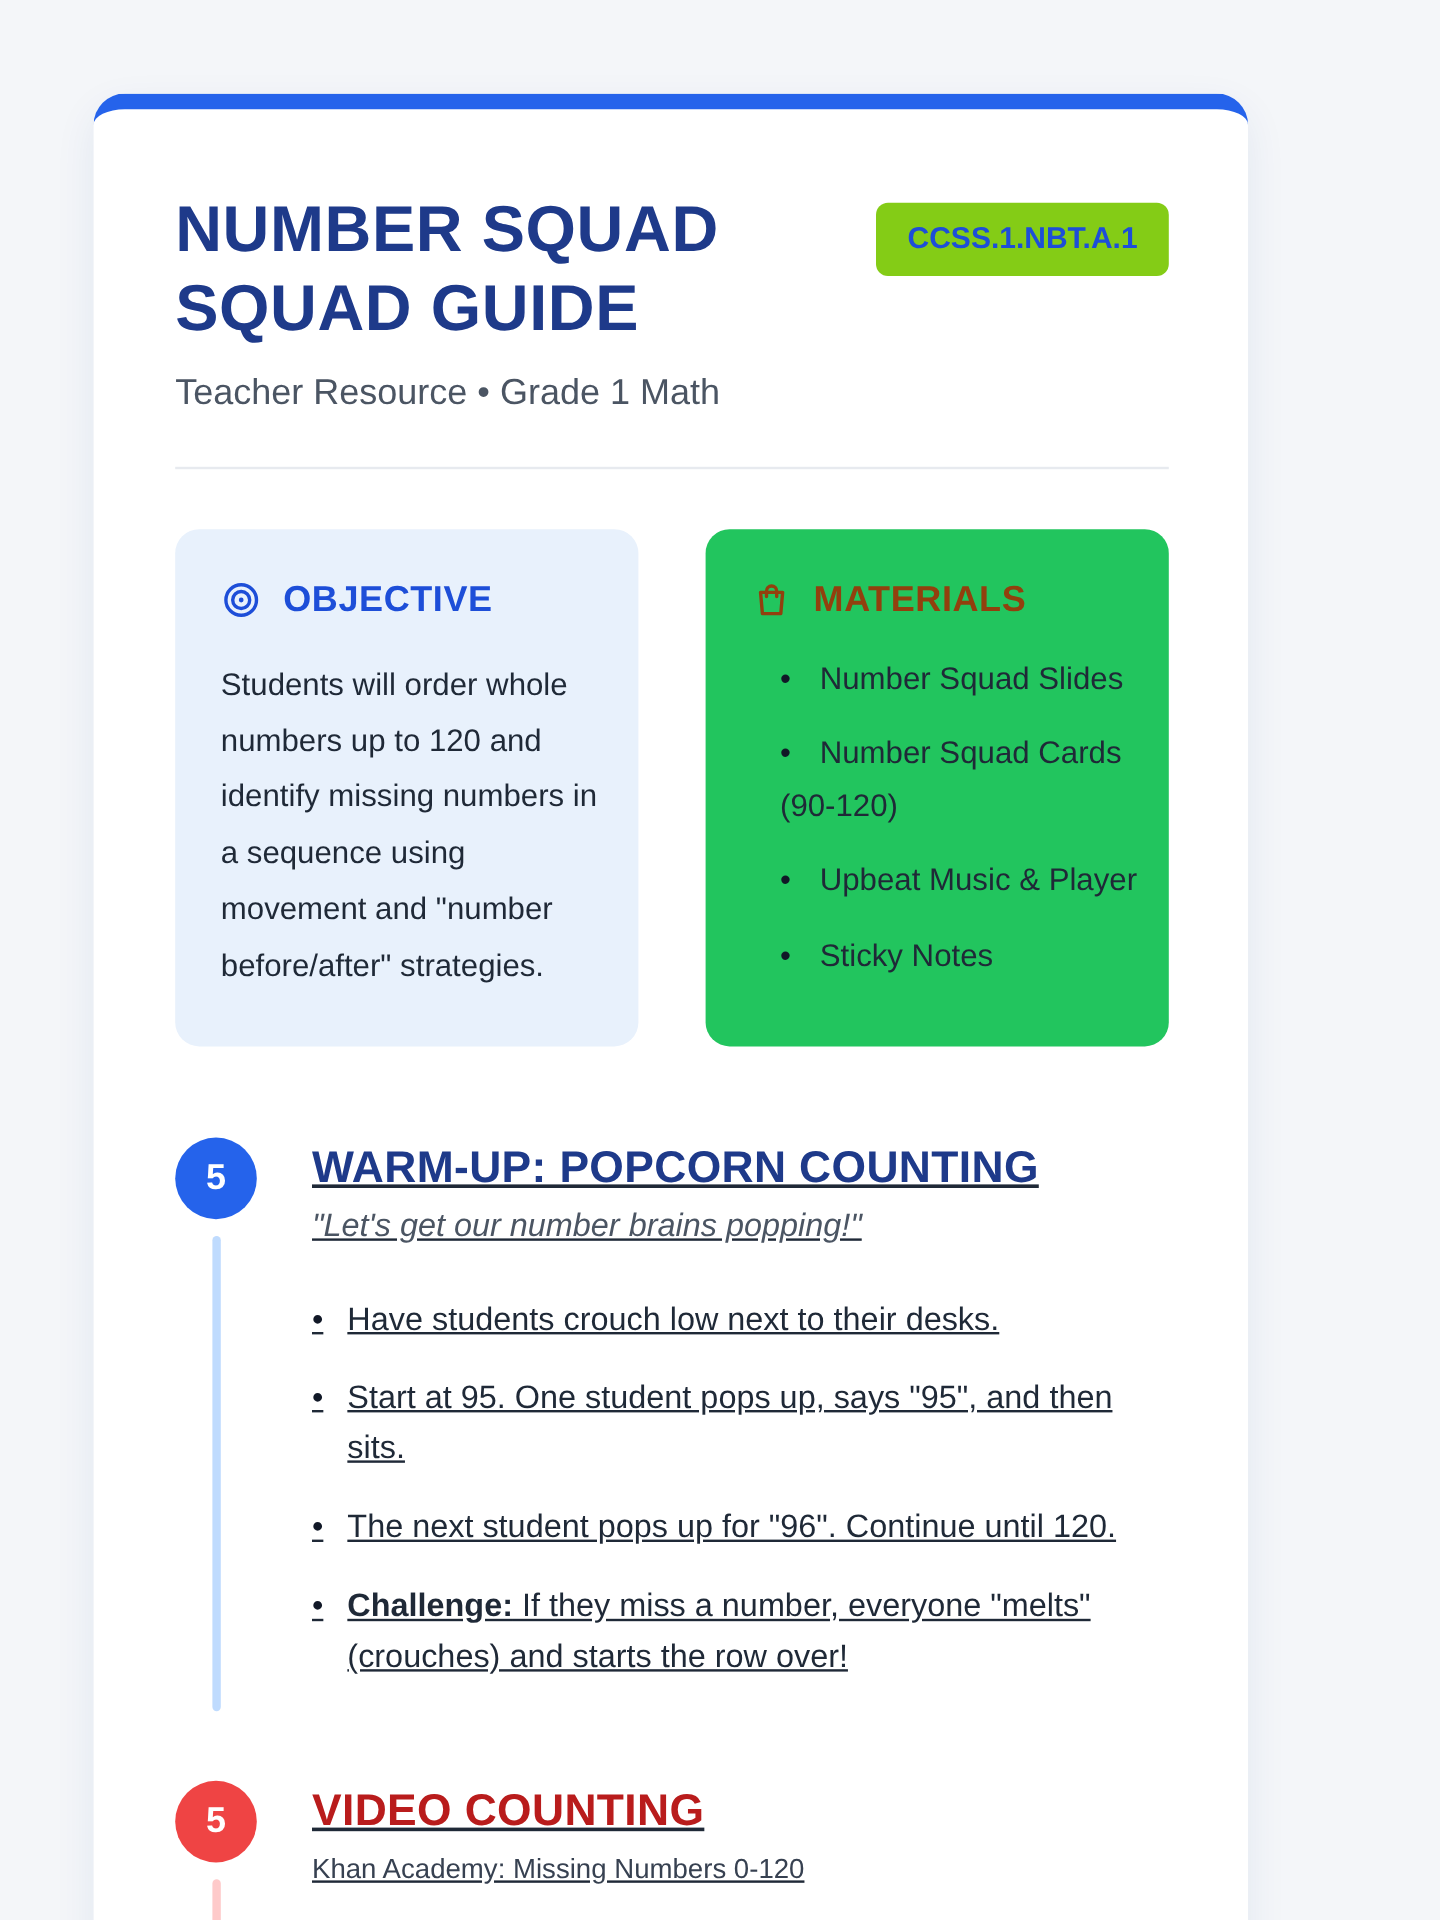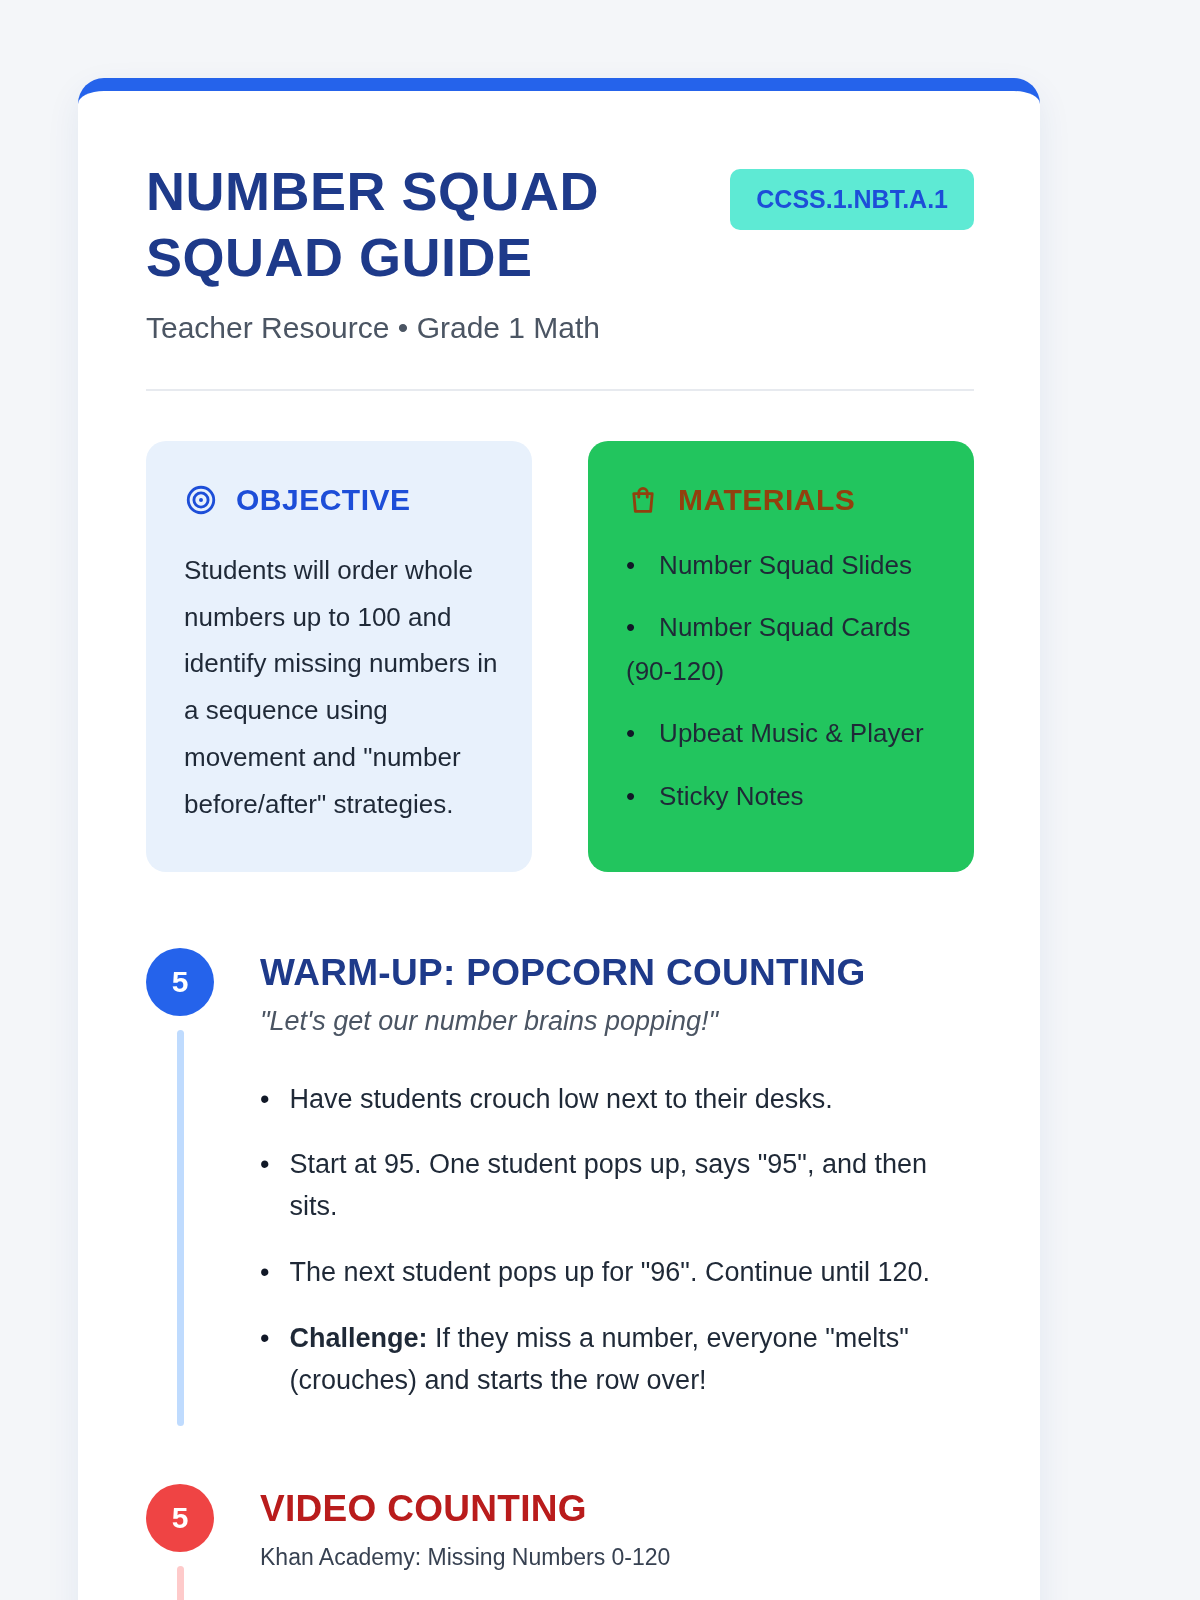--- a/index.html
+++ b/index.html
@@ -25,21 +25,21 @@
   .header-row { display: flex; justify-content: space-between; align-items: flex-start; }
   .page-title {
     font-size: 54px;
     font-weight: 800;
     color: #1e3a8a;
     line-height: 1.22;
     letter-spacing: 0.5px;
     max-width: 620px;
   }
   .standard-badge {
-    background: #5eead4;
+    background: #84cc16;
     color: #1d4ed8;
     font-weight: 700;
     font-size: 25px;
     padding: 16px 26px;
     border-radius: 10px;
     margin-top: 10px;
     white-space: nowrap;
     text-align: right;
   }
   .subtitle {
@@ -62,38 +62,38 @@
   .card-title { font-size: 30px; font-weight: 800; letter-spacing: 0.5px; }
   .objective-card .card-title { color: #1d4ed8; }
   .materials-card .card-title { color: #92400e; }
   .objective-body {
     margin-top: 30px;
     font-size: 26px;
     line-height: 1.8;
     color: #1f2937;
   }
   .mat-list { margin-top: 26px; font-size: 26px; line-height: 1.7; color: #1f2937; }
-  .mat-item { margin-top: 18px; }
+  .mat-item { margin-top: 18px; margin-left: 24px; }
   .mat-item .dot { margin-right: 24px; color: #111827; }
   
   .section { display: flex; margin-top: 76px; }
   .rail { width: 68px; display: flex; flex-direction: column; align-items: center; flex: 0 0 auto; }
   .step-circle {
     width: 68px; height: 68px;
     border-radius: 50%;
     color: #ffffff;
     font-size: 30px; font-weight: 800;
     display: flex; align-items: center; justify-content: center;
   }
   .step-blue { background: #2563eb; }
   .step-red { background: #ef4444; }
   .rail-line { width: 7px; flex: 1; border-radius: 4px; margin-top: 14px; }
   .rail-line-blue { background: #bfdbfe; }
   .rail-line-red { background: #fecaca; }
-  .section-body { margin-left: 46px; flex: 1; padding-top: 4px; }
+  .section-body { margin-left: 46px; flex: 1; padding-top: 4px; text-decoration: underline; }
   .section-title { font-size: 37px; font-weight: 800; letter-spacing: 0.3px; }
   .title-navy { color: #1e3a8a; }
   .title-red { color: #b91c1c; }
   .section-quote { margin-top: 12px; font-size: 27px; font-style: italic; color: #4b5563; }
   .section-sub { margin-top: 14px; font-size: 23px; color: #374151; }
   .step-bullets { margin-top: 42px; }
   .step-bullet { display: flex; font-size: 27px; line-height: 1.55; margin-bottom: 24px; color: #1f2937; }
   .step-bullet .dot { margin-right: 20px; color: #111827; flex: 0 0 auto; }
   .step-bullet b { font-weight: 700; }
 </style>
@@ -116,21 +116,21 @@
       <div class="card-head">
         <span class="icn">
           <svg viewBox="0 0 24 24" width="34" height="34" fill="none" stroke="#1d4ed8" stroke-width="2">
             <circle cx="12" cy="12" r="9"></circle>
             <circle cx="12" cy="12" r="5"></circle>
             <circle cx="12" cy="12" r="1.4" fill="#1d4ed8" stroke="none"></circle>
           </svg>
         </span>
         <span class="card-title">OBJECTIVE</span>
       </div>
-      <p class="objective-body">Students will order whole numbers up to 100 and identify missing numbers in a sequence using movement and "number before/after" strategies.</p>
+      <p class="objective-body">Students will order whole numbers up to 120 and identify missing numbers in a sequence using movement and "number before/after" strategies.</p>
     </div>
 
     <div class="info-card materials-card">
       <div class="card-head">
         <span class="icn">
           <svg viewBox="0 0 24 24" width="34" height="34" fill="none" stroke="#92400e" stroke-width="2" stroke-linejoin="round" stroke-linecap="round">
             <path d="M5.5 7.5h13l-1.1 12.5H6.6L5.5 7.5z"></path>
             <path d="M9 10V6.8a3 3 0 0 1 6 0V10"></path>
           </svg>
         </span>

